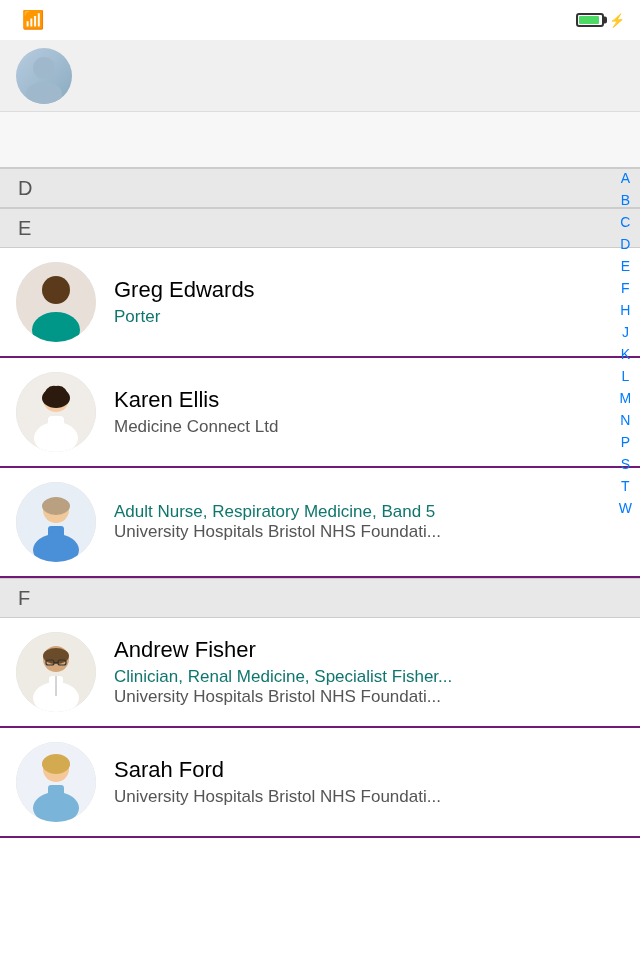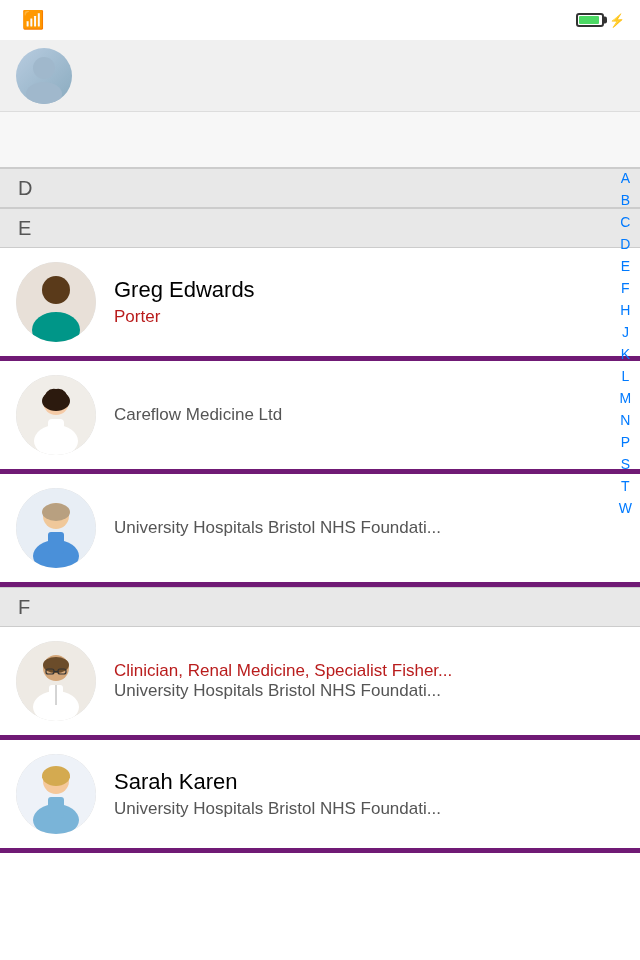--- a/index.html
+++ b/index.html
@@ -161,21 +161,21 @@
       font-size: 20px;
       font-weight: 500;
       color: #555;
     }
 
     
     .contact-row {
       display: flex;
       align-items: center;
       padding: 14px 16px;
-      border-bottom: 5px solid #701a75;
+      border-bottom: 2px solid #701a75;
       background: #fff;
       position: relative;
       cursor: pointer;
       min-height: 100px;
     }
     .avatar {
       width: 80px;
       height: 80px;
       border-radius: 50%;
       overflow: hidden;
@@ -198,21 +198,21 @@
       overflow: hidden;
     }
     .contact-name {
       font-size: 22px;
       font-weight: 400;
       color: #000;
       margin-bottom: 4px;
     }
     .contact-role {
       font-size: 17px;
-      color: #b91c1c;
+      color: #0f766e;
       white-space: nowrap;
       overflow: hidden;
       text-overflow: ellipsis;
     }
     .contact-org {
       font-size: 17px;
       color: #555;
       white-space: nowrap;
       overflow: hidden;
       text-overflow: ellipsis;
@@ -307,34 +307,36 @@
         <svg viewBox="0 0 80 80" xmlns="http://www.w3.org/2000/svg">
       <circle cx="40" cy="40" r="40" fill="#f0ede8"></circle>
       <circle cx="40" cy="27" r="13" fill="#f5cba7"></circle>
       <ellipse cx="40" cy="26" rx="14" ry="10" fill="#2c1a0e"></ellipse>
       <path d="M27 26 Q30 12 40 14 Q50 12 53 26" fill="#2c1a0e"></path>
       <ellipse cx="40" cy="66" rx="22" ry="16" fill="#ffffff"></ellipse>
       <rect x="32" y="44" width="16" height="20" rx="4" fill="#ffffff"></rect>
     </svg>
       </div>
       <div class="contact-info">
-        <div class="contact-org">Careflow Medicine Ltd</div>
+        <div class="contact-name">Karen Ellis</div>
+        <div class="contact-org">Medicine Connect Ltd</div>
       </div>
     </div>
     <div class="contact-row">
       <div class="avatar">
         <svg viewBox="0 0 80 80" xmlns="http://www.w3.org/2000/svg">
       <circle cx="40" cy="40" r="40" fill="#e8eef5"></circle>
       <circle cx="40" cy="28" r="13" fill="#f0c89a"></circle>
       <ellipse cx="40" cy="24" rx="14" ry="9" fill="#b8a080"></ellipse>
       <ellipse cx="40" cy="68" rx="23" ry="16" fill="#4a90d9"></ellipse>
       <rect x="32" y="44" width="16" height="22" rx="3" fill="#4a90d9"></rect>
     </svg>
       </div>
       <div class="contact-info">
+        <div class="contact-role">Adult Nurse, Respiratory Medicine, Band 5</div>
         <div class="contact-org">University Hospitals Bristol NHS Foundati...</div>
       </div>
     </div>
     <div class="section-header">
       <span class="section-letter">F</span>
     </div>
     <div class="contact-row">
       <div class="avatar">
         <svg viewBox="0 0 80 80" xmlns="http://www.w3.org/2000/svg">
       <circle cx="40" cy="40" r="40" fill="#eeeae4"></circle>
@@ -342,37 +344,38 @@
       <ellipse cx="40" cy="24" rx="13" ry="8" fill="#6b4c2a"></ellipse>
       <rect x="30" y="28" width="8" height="5" rx="2" fill="none" stroke="#333" stroke-width="1.2"></rect>
       <rect x="42" y="28" width="8" height="5" rx="2" fill="none" stroke="#333" stroke-width="1.2"></rect>
       <line x1="38" y1="30.5" x2="42" y2="30.5" stroke="#333" stroke-width="1.2"></line>
       <ellipse cx="40" cy="66" rx="23" ry="16" fill="#ffffff"></ellipse>
       <rect x="33" y="44" width="14" height="20" rx="3" fill="#ffffff"></rect>
       <line x1="40" y1="44" x2="40" y2="64" stroke="#aaa" stroke-width="1"></line>
     </svg>
       </div>
       <div class="contact-info">
+        <div class="contact-name">Andrew Fisher</div>
         <div class="contact-role">Clinician, Renal Medicine, Specialist Fisher...</div>
         <div class="contact-org">University Hospitals Bristol NHS Foundati...</div>
       </div>
     </div>
     <div class="contact-row">
       <div class="avatar">
         <svg viewBox="0 0 80 80" xmlns="http://www.w3.org/2000/svg">
       <circle cx="40" cy="40" r="40" fill="#eef2f8"></circle>
       <circle cx="40" cy="27" r="13" fill="#f5c89a"></circle>
       <ellipse cx="40" cy="22" rx="14" ry="10" fill="#d4aa50"></ellipse>
       <path d="M26 24 Q28 14 40 16 Q52 14 54 24" fill="#d4aa50"></path>
       <ellipse cx="40" cy="66" rx="23" ry="16" fill="#7ab4d8"></ellipse>
       <rect x="32" y="43" width="16" height="21" rx="3" fill="#7ab4d8"></rect>
     </svg>
       </div>
       <div class="contact-info">
-        <div class="contact-name">Sarah Karen</div>
+        <div class="contact-name">Sarah Ford</div>
         <div class="contact-org">University Hospitals Bristol NHS Foundati...</div>
       </div>
     </div>
   </div>
 
 <div class="alpha-sidebar" id="alpha-sidebar">
 <div class="alpha-letter">A</div>
     <div class="alpha-letter">B</div>
     <div class="alpha-letter">C</div>
     <div class="alpha-letter">D</div>

